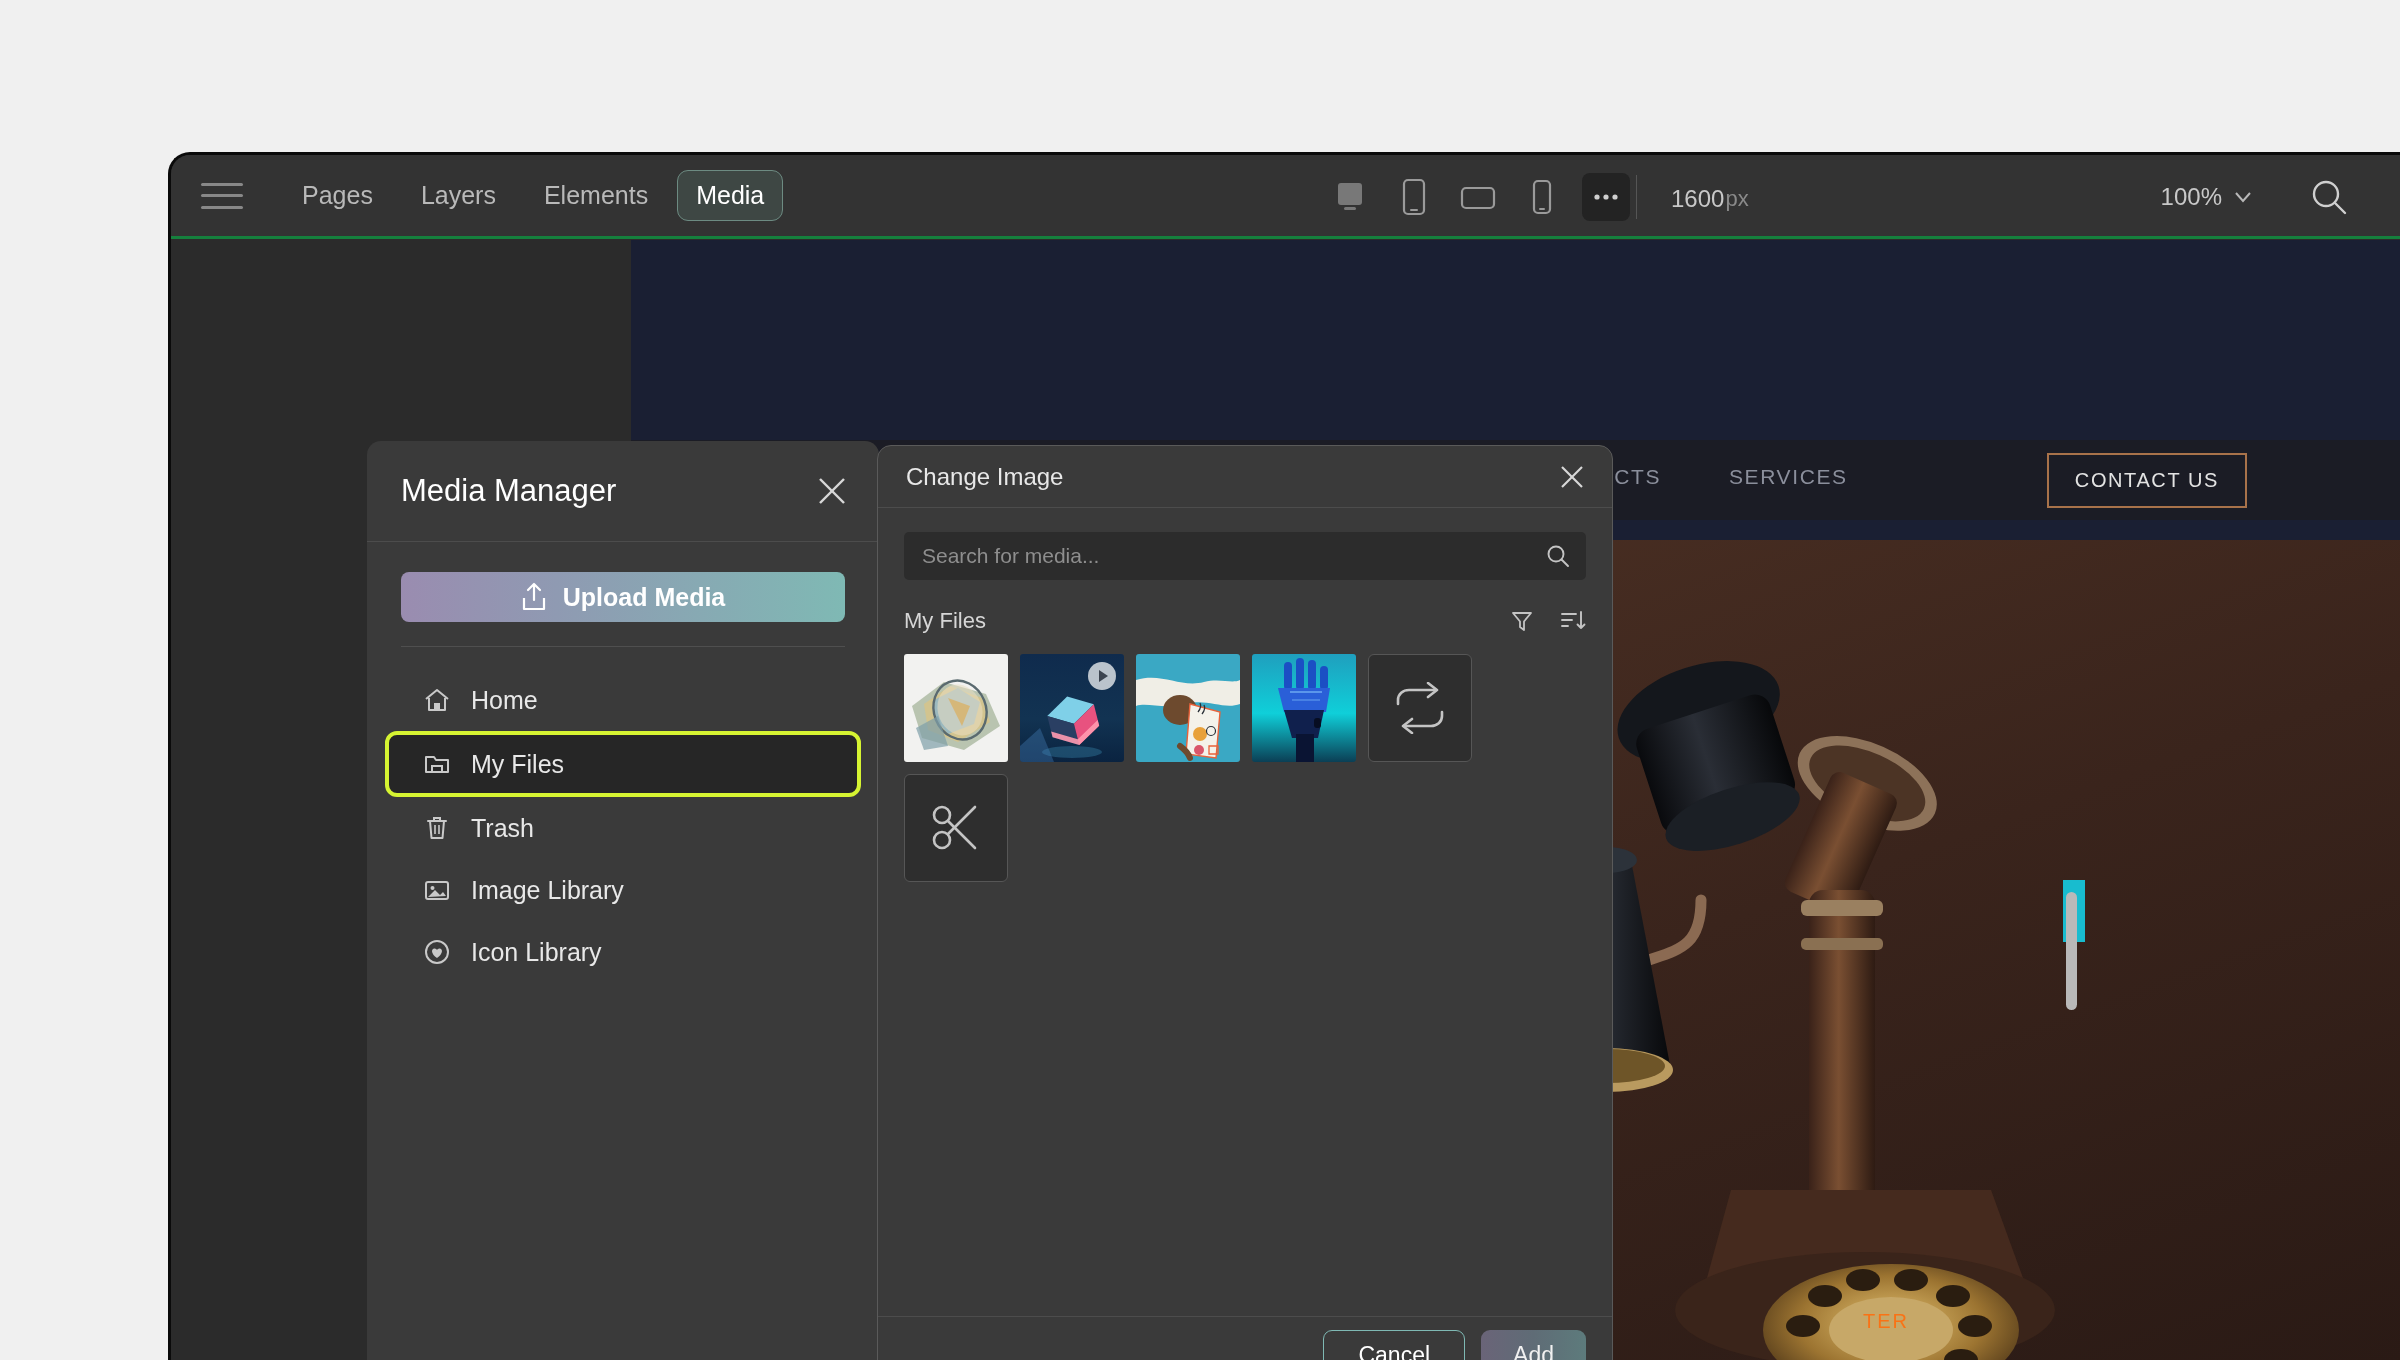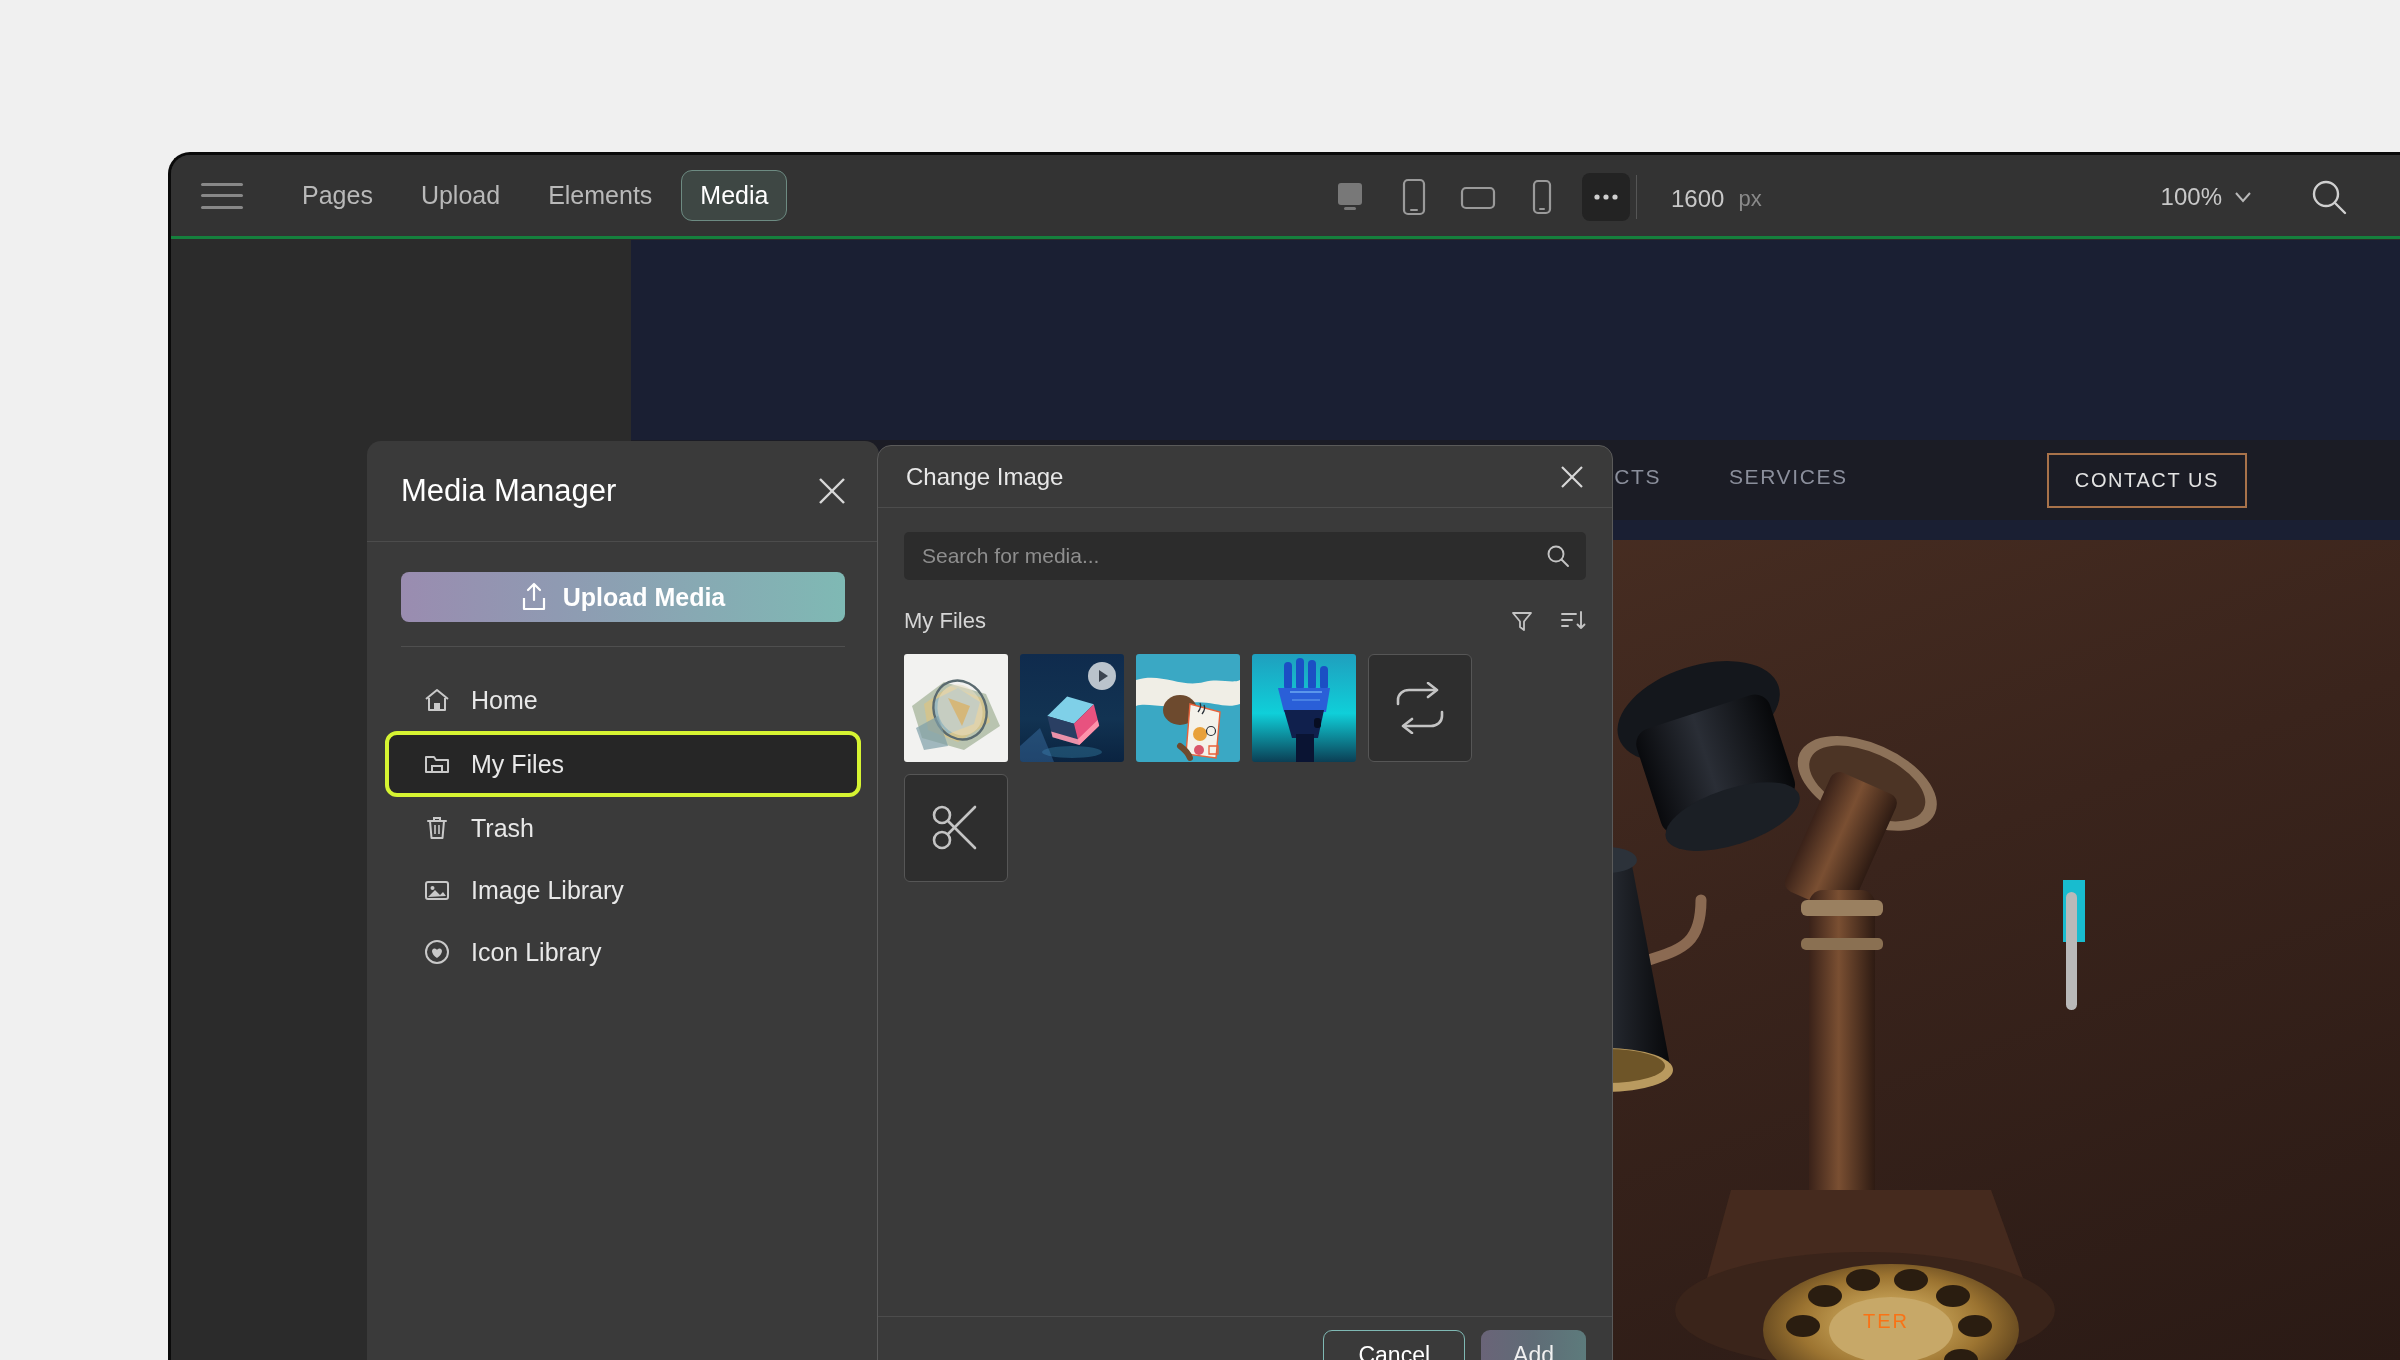--- a/index.html
+++ b/index.html
@@ -61,21 +61,21 @@
     cursor: pointer;
   }
   .dev-btn.more { background: #232323; }
 
   .divider-v {
     position: absolute; left: 1465px; top: 20px;
     width: 1px; height: 44px; background: #555;
   }
   .size-label {
     position: absolute; left: 1500px; top: 0; height: 88px;
-    display: flex; align-items: center; gap: 14px;
+    display: flex; align-items: center; gap: 1px;
     font-size: 24px; color: #c8c8c8;
   }
   .size-label .unit { color: #8a8a8a; font-size: 22px; }
 
   .zoom-label {
     position: absolute; right: 148px; top: 0; height: 84px;
     display: flex; align-items: center; gap: 12px;
     font-size: 24px; color: #c8c8c8; cursor: pointer;
   }
   .search-btn {
@@ -354,21 +354,21 @@
 
   <div class="topbar">
     <div class="hamburger">
       <span></span>
         <span></span>
         <span></span>
     </div>
 
     <div class="nav-tabs">
       <div class="nav-tab">Pages</div>
-      <div class="nav-tab">Upload</div>
+      <div class="nav-tab">Layers</div>
       <div class="nav-tab">Elements</div>
       <div class="nav-tab active">Media</div>
     </div>
 
     <div class="device-group">
       <div class="dev-btn">
         <svg width="34" height="32" viewBox="0 0 34 32">
           <rect x="5" y="2" width="24" height="22" rx="3" fill="#787878"></rect>
           <rect x="11" y="26" width="12" height="3" rx="1.5" fill="#787878"></rect>
         </svg>

